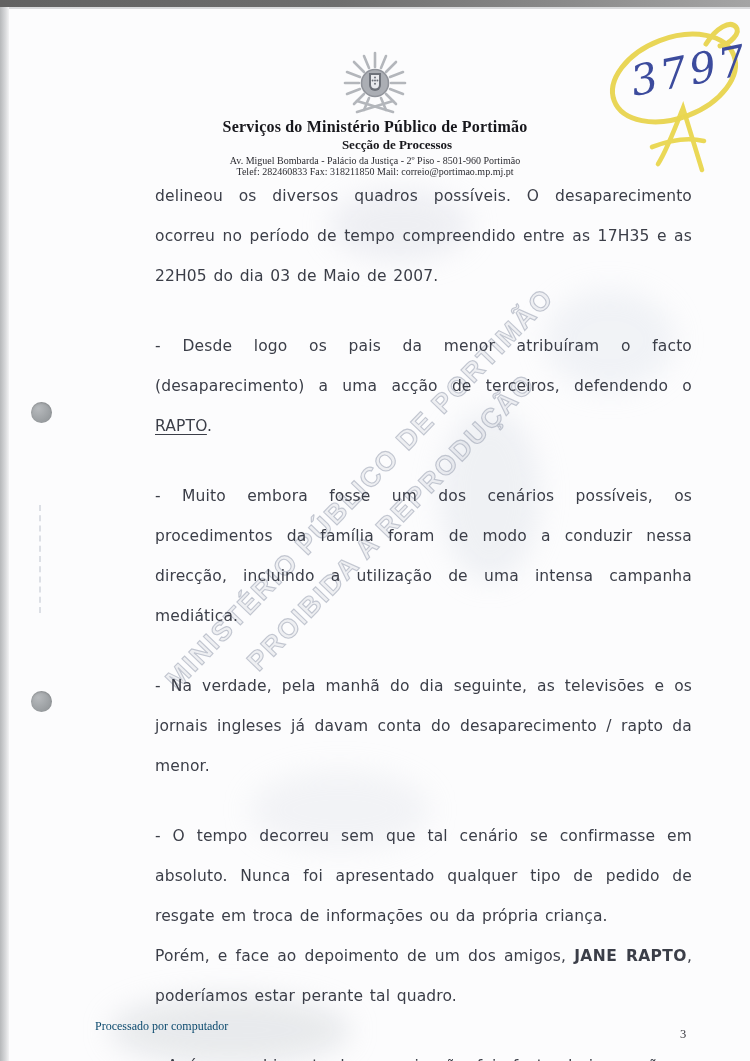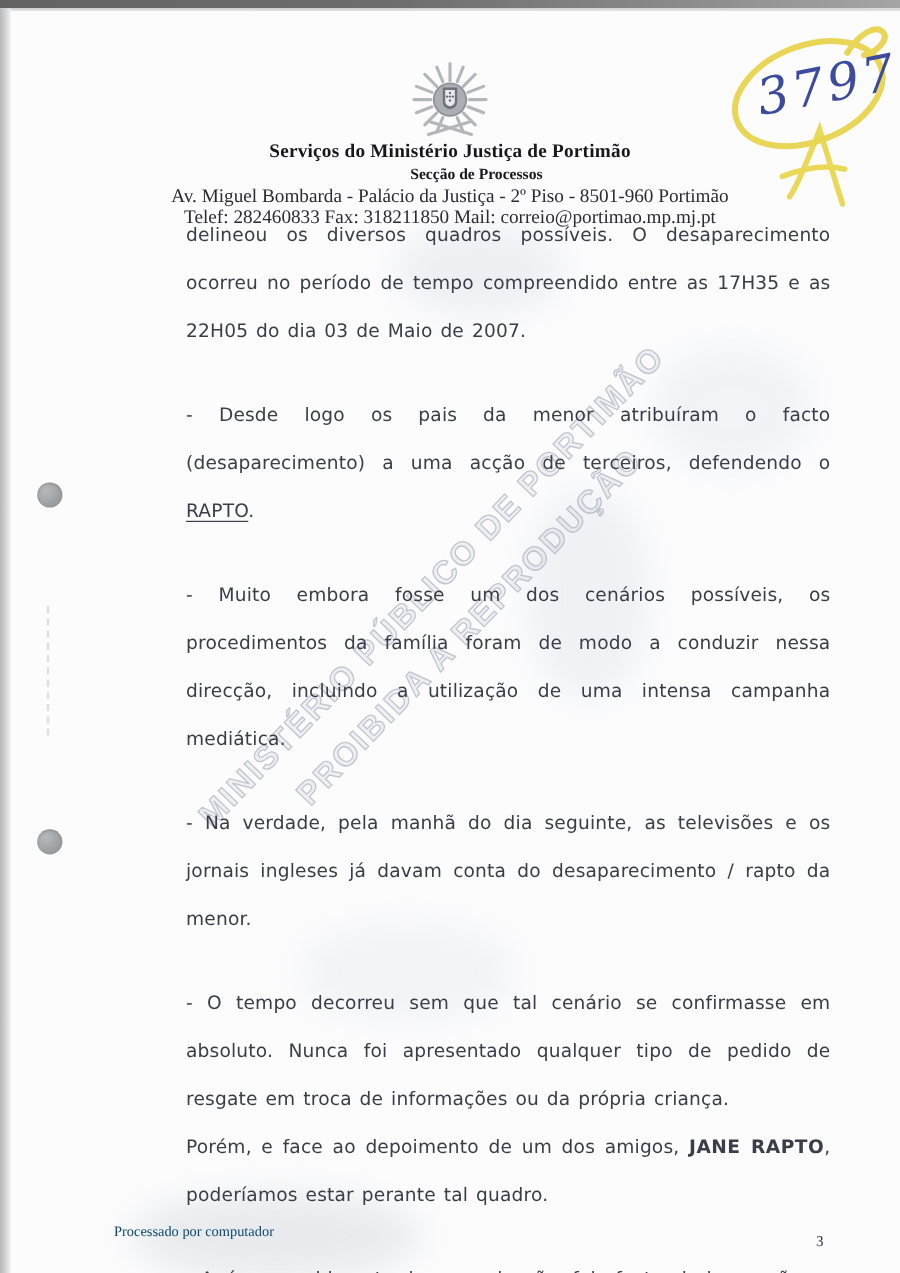--- a/index.html
+++ b/index.html
@@ -40,21 +40,21 @@
   }
   
   .header {
     position: absolute; top: 50px; left: 0; width: 100%;
     text-align: center; color: #17171c;
     font-family: "Liberation Serif", serif;
   }
   .emblem { display: block; margin: 0 auto 2px auto; }
   .org-name  { font-size: 16px; font-weight: bold; letter-spacing: .2px; }
   .section-name { font-size: 13px; font-weight: bold; margin-top: 1px; margin-left: 44px; }
-  .addr, .contact { font-size: 16px; color: #2b2b31; margin-top: 2px; }
+  .addr, .contact { font-size: 10px; color: #2b2b31; margin-top: 2px; }
   .contact { margin-top: 0; }
   
   .watermark {
     position: absolute; left: 105px; top: 468px; width: 540px;
     transform: rotate(-46deg);
     text-align: center; pointer-events: none;
     font-family: "Liberation Sans", sans-serif; font-weight: bold;
     color: rgba(196,201,212,.26);
     -webkit-text-stroke: 1.1px rgba(152,159,174,.55);
   }
@@ -129,21 +129,21 @@
       <path d="M40,23 h12 v12 a6,6 0 0 1 -12,0 z" fill="#6e727a"></path>
       <path d="M42,25 h8 v9.5 a4,4 0 0 1 -8,0 z" fill="#e9eaee"></path>
       <g fill="#6e727a">
         <circle cx="46" cy="27.5" r="1"></circle>
         <circle cx="43.6" cy="30.5" r="1"></circle>
         <circle cx="48.4" cy="30.5" r="1"></circle>
         <circle cx="46" cy="30.5" r="1"></circle>
         <circle cx="46" cy="33.8" r="1"></circle>
       </g>
     </svg>
-    <div class="org-name">Serviços do Ministério Justiça de Portimão</div>
+    <div class="org-name">Serviços do Ministério Público de Portimão</div>
     <div class="section-name">Secção de Processos</div>
     <div class="addr">Av. Miguel Bombarda - Palácio da Justiça - 2º Piso - 8501-960 Portimão</div>
     <div class="contact">Telef: 282460833   Fax: 318211850 Mail: correio@portimao.mp.mj.pt</div>
   </div>
 
   <svg class="annotations" width="160" height="210" viewBox="0 0 160 210" aria-hidden="true">
     <g fill="none" stroke="#e8d34a" stroke-width="5" stroke-linecap="round" opacity="0.92">
       <ellipse cx="84" cy="78" rx="64" ry="40" transform="rotate(-21 84 78)"></ellipse>
       <path d="M116,44 C126,28 140,20 146,27 C151,33 140,44 130,46"></path>
     </g>

